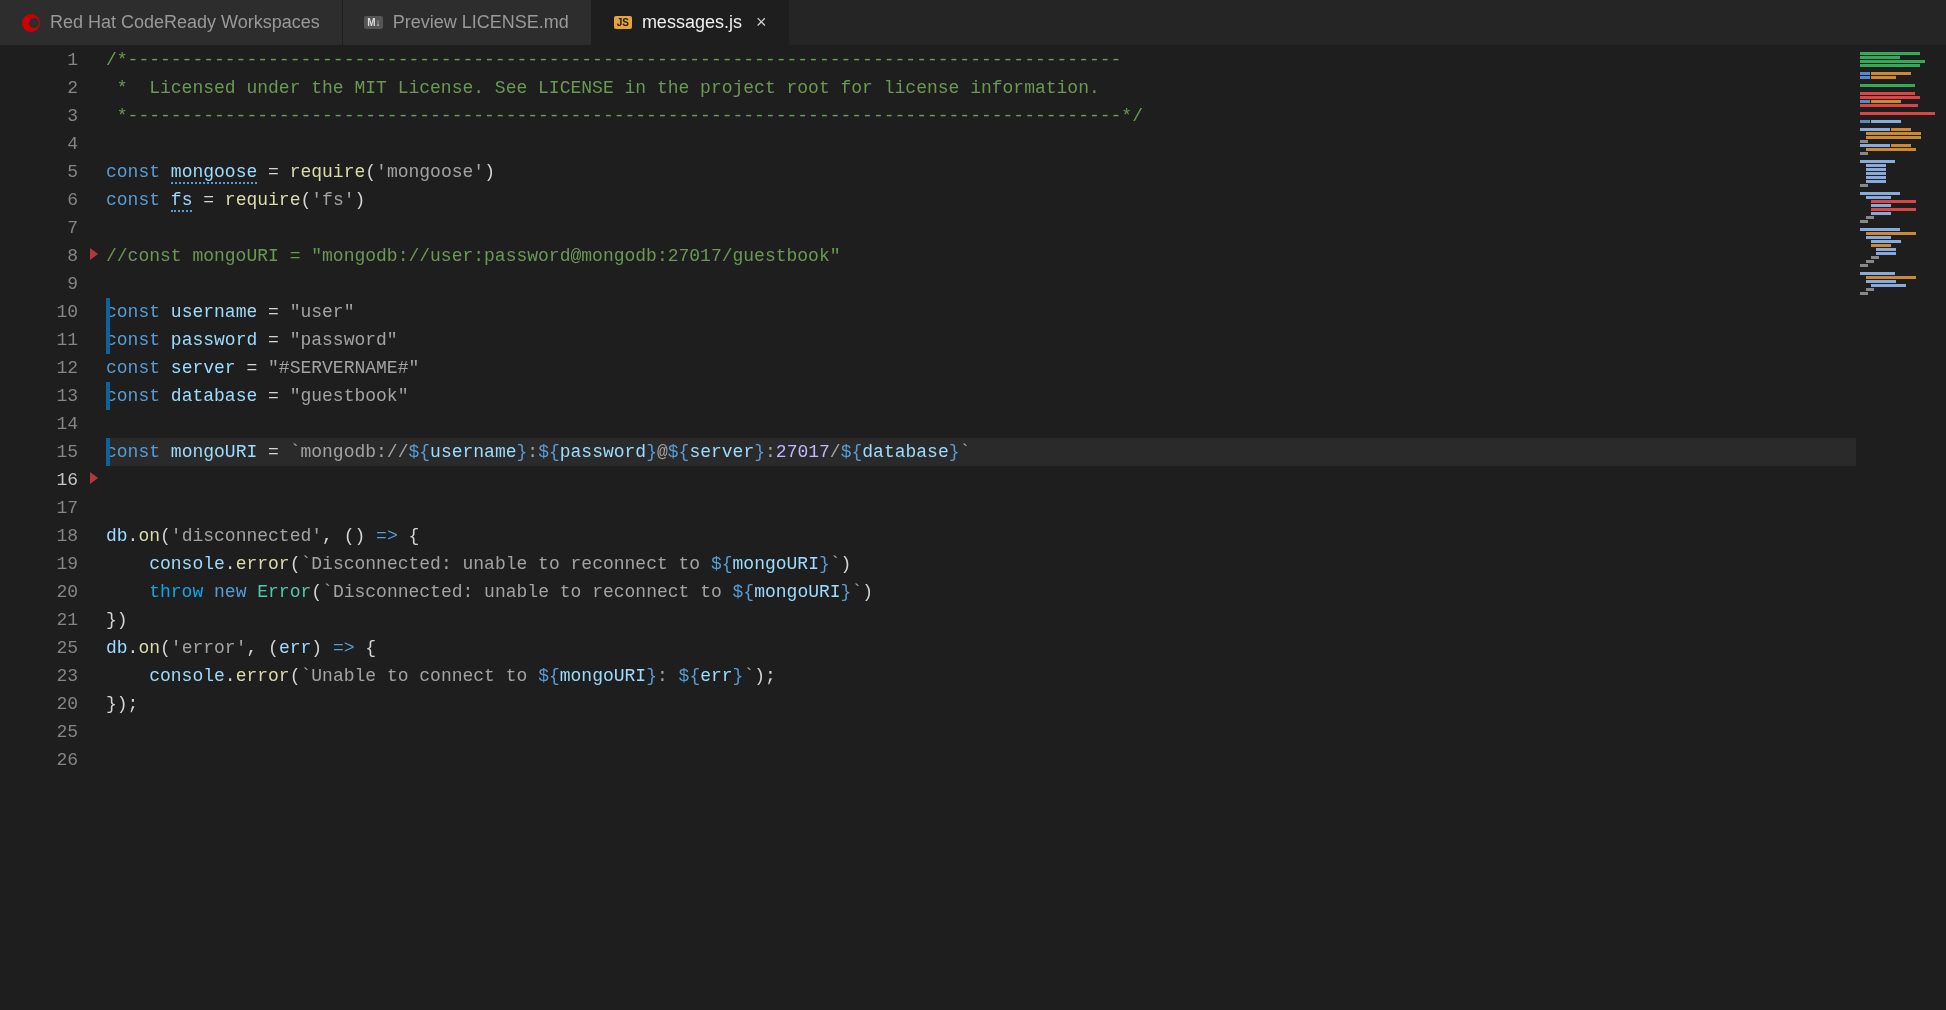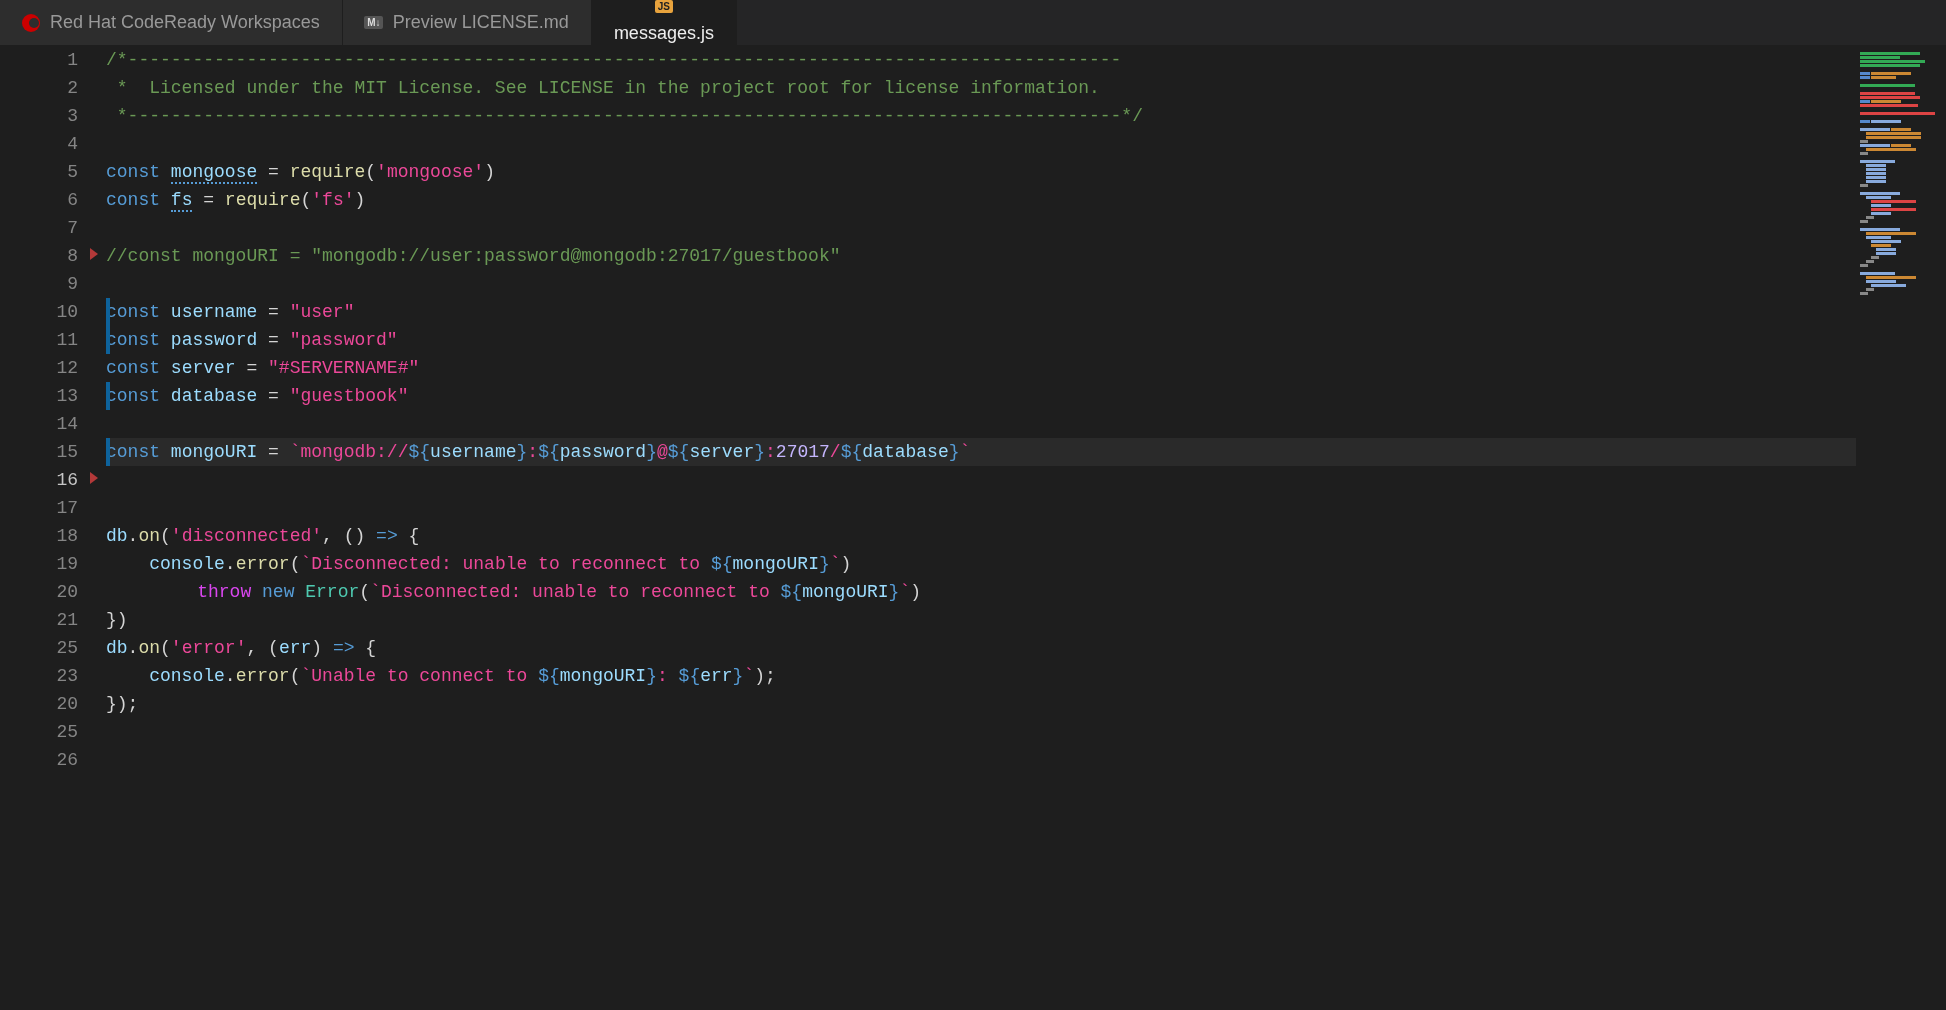--- a/index.html
+++ b/index.html
@@ -27,21 +27,20 @@
     color: #999;
     border-right: 1px solid #1e1e1e;
     cursor: pointer;
     gap: 10px;
     font-family: -apple-system, BlinkMacSystemFont, "Segoe UI", sans-serif;
     font-size: 18px;
   }
   .tab.active {
     background: #1e1e1e;
     color: #eee;
-    flex-direction: column;
   }
   .tab .icon { width: 18px; height: 18px; display:flex; align-items:center; justify-content:center;}
   .tab .close { color: #ccc; font-size: 18px; margin-left: 4px;}
   .redhat-circle {
     width: 18px; height: 18px; border-radius: 50%;
     background: #cc0000;
     position: relative;
   }
   .redhat-circle::after{
     content: "";
@@ -103,24 +102,24 @@
   }
   .dotted {
     border-bottom: 2px dotted #569cd6;
   }
 
   
   .c-comment { color: #6a9955; }
   .c-kw { color: #569cd6; }
   .c-var { color: #9cdcfe; }
   .c-func { color: #dcdcaa; }
-  .c-str { color: #ec4899; }
+  .c-str { color: #a3a3a3; }
   .c-class { color: #4ec9b0; }
   .c-port { color: #c4b5fd; }
-  .c-new { color: #d946ef; margin-left: 48px; }
+  .c-new { color: #0ea5e9; }
 
   .minimap {
     width: 90px;
     background: #1e1e1e;
     padding: 6px 4px;
     position: relative;
   }
   .mini-line {
     height: 3px;
     margin-bottom: 1px;

